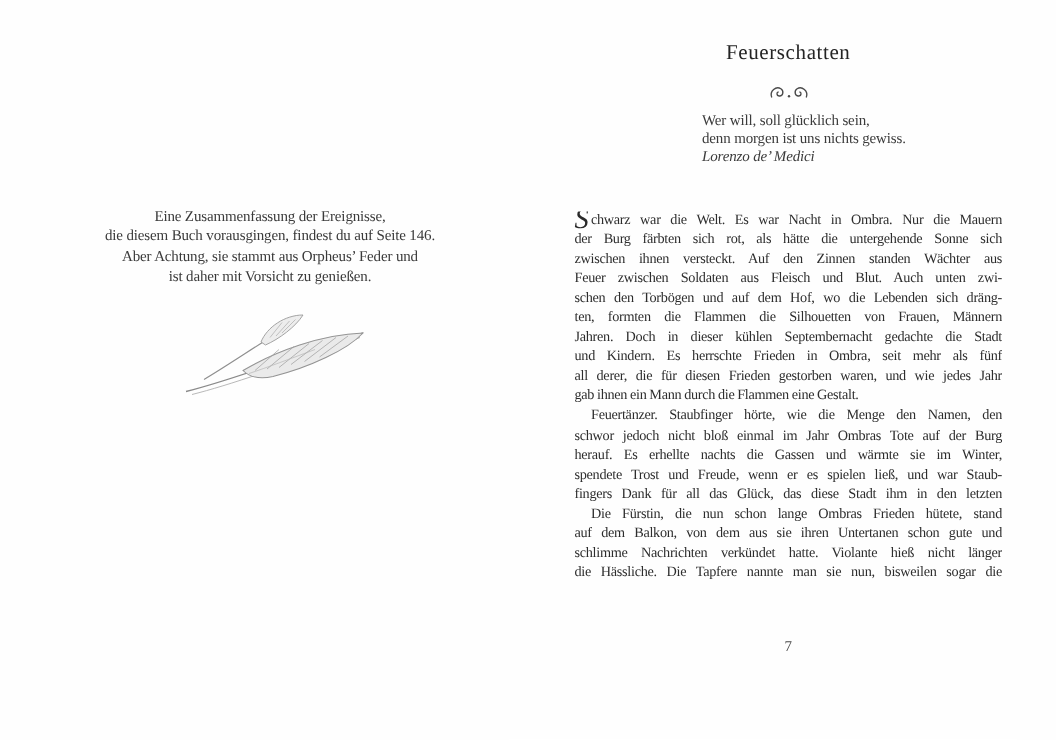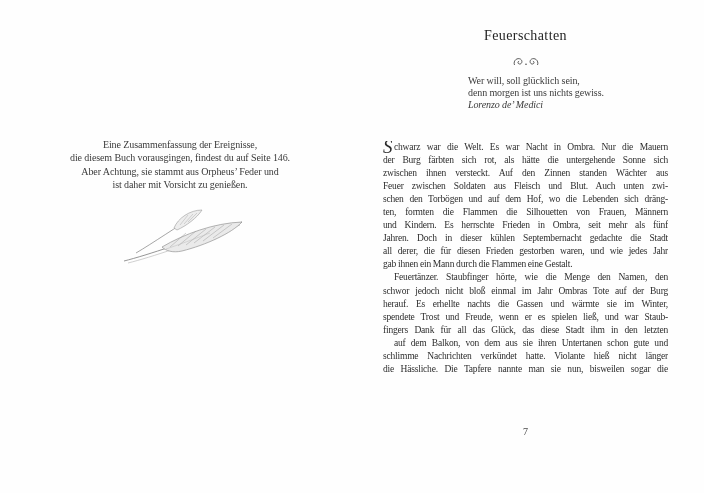--- a/index.html
+++ b/index.html
@@ -159,33 +159,34 @@
   </div>
 
   <div class="body-text">
     <div class="para end">
         <div class="line"><span class="initial">S</span>chwarz war die Welt. Es war Nacht in Ombra. Nur die Mauern</div>
         <div class="line">der Burg färbten sich rot, als hätte die untergehende Sonne sich</div>
         <div class="line">zwischen ihnen versteckt. Auf den Zinnen standen Wächter aus</div>
         <div class="line">Feuer zwischen Soldaten aus Fleisch und Blut. Auch unten zwi-</div>
         <div class="line">schen den Torbögen und auf dem Hof, wo die Lebenden sich dräng-</div>
         <div class="line">ten, formten die Flammen die Silhouetten von Frauen, Männern</div>
+        <div class="line">Jahren. Doch in dieser kühlen Septembernacht gedachte die Stadt</div>
         <div class="line">und Kindern. Es herrschte Frieden in Ombra, seit mehr als fünf</div>
-        <div class="line">Jahren. Doch in dieser kühlen Septembernacht gedachte die Stadt</div>
         <div class="line">all derer, die für diesen Frieden gestorben waren, und wie jedes Jahr</div>
         <div class="line line-last">gab ihnen ein Mann durch die Flammen eine Gestalt.</div>
       </div>
     <div class="para end indented">
         <div class="line">Feuertänzer. Staubfinger hörte, wie die Menge den Namen, den</div>
         <div class="line">schwor jedoch nicht bloß einmal im Jahr Ombras Tote auf der Burg</div>
         <div class="line">herauf. Es erhellte nachts die Gassen und wärmte sie im Winter,</div>
         <div class="line">spendete Trost und Freude, wenn er es spielen ließ, und war Staub-</div>
         <div class="line">fingers Dank für all das Glück, das diese Stadt ihm in den letzten</div>
       </div>
     <div class="para indented">
+        <div class="line">Die Fürstin, die nun schon lange Ombras Frieden hütete, stand</div>
         <div class="line">auf dem Balkon, von dem aus sie ihren Untertanen schon gute und</div>
         <div class="line">schlimme Nachrichten verkündet hatte. Violante hieß nicht länger</div>
         <div class="line line-last">die Hässliche. Die Tapfere nannte man sie nun, bisweilen sogar die</div>
       </div>
   </div>
 
   <div class="page-number">7</div>
 
 </div>
 

